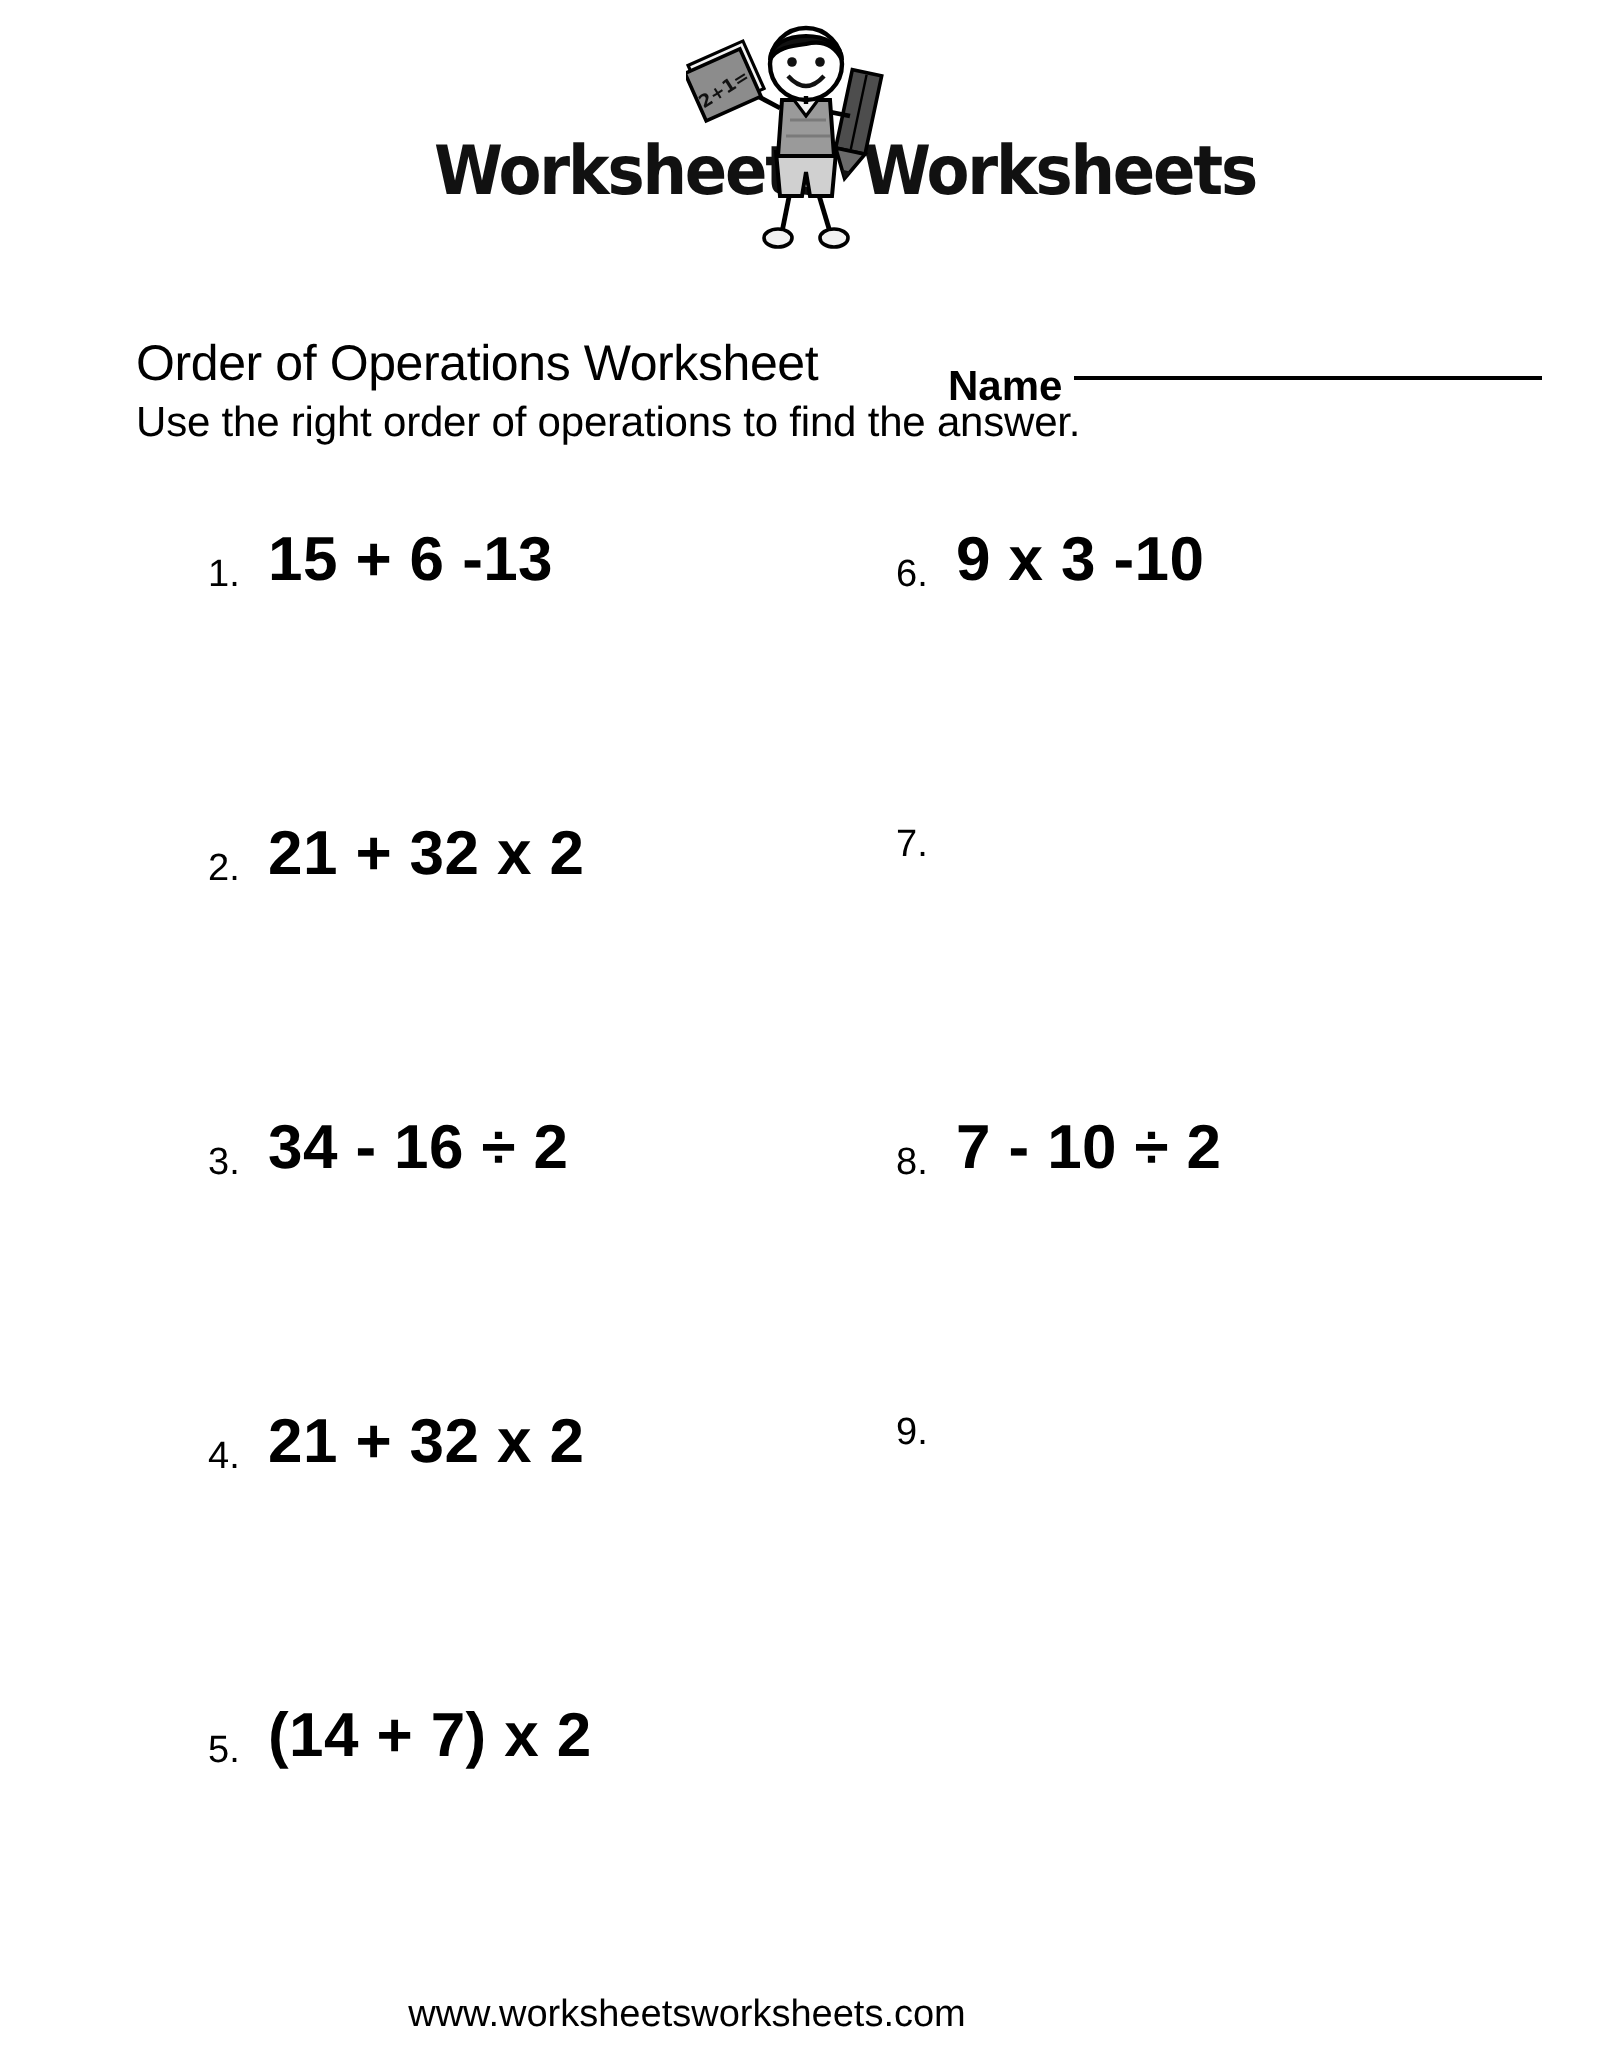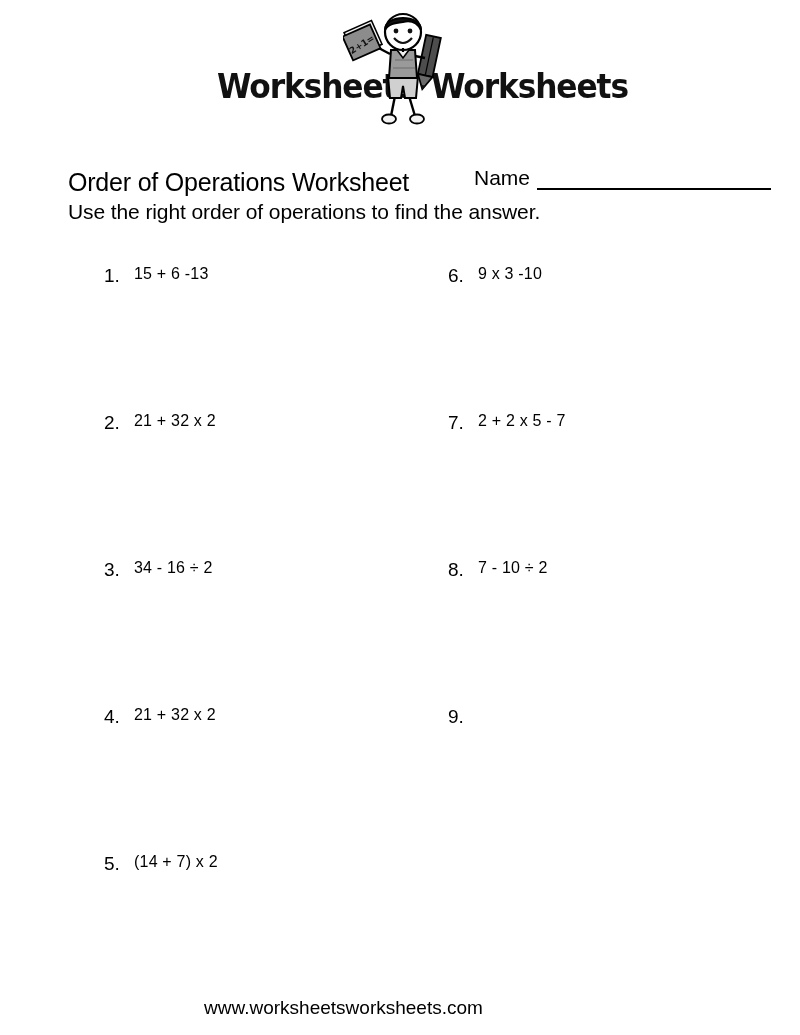--- a/index.html
+++ b/index.html
@@ -59,22 +59,23 @@
     left: 68px;
     top: 168px;
     font-size: 25px;
     letter-spacing: -0.2px;
     white-space: nowrap;
     text-align: right;
   }
   .name-label {
     position: absolute;
     left: 474px;
-    top: 166px;
+    top: 182px;
     font-size: 21px;
+    font-weight: bold;
   }
   .name-rule {
     position: absolute;
     left: 537px;
     top: 188px;
     width: 234px;
     height: 0;
     border-bottom: 2px solid #000;
   }
   .instructions {
@@ -107,22 +108,23 @@
   .prob.col-right { left: 448px; }
 
   .prob-num {
     font-size: 19px;
     min-width: 30px;
     position: relative;
     top: 3px;
   }
   .prob-num.wide { min-width: 42px; }
   .prob-expr {
-    font-size: 16px;
+    font-size: 31px;
     letter-spacing: 0.2px;
+    font-weight: bold;
   }
 
   
   .footer {
     position: absolute;
     left: 0;
     top: 997px;
     width: 687px;
     text-align: center;
     font-size: 19px;
@@ -201,21 +203,20 @@
     </div>
   </div>
 
   <div class="prob-row">
     <div class="prob col-left">
       <span class="prob-num">2.</span>
       <span class="prob-expr">21 + 32 x 2</span>
     </div>
     <div class="prob col-right">
       <span class="prob-num">7.</span>
-      <span class="prob-expr">2 + 2 x 5 - 7</span>
     </div>
   </div>
 
   <div class="prob-row">
     <div class="prob col-left">
       <span class="prob-num">3.</span>
       <span class="prob-expr">34 - 16 ÷ 2</span>
     </div>
     <div class="prob col-right">
       <span class="prob-num">8.</span>

